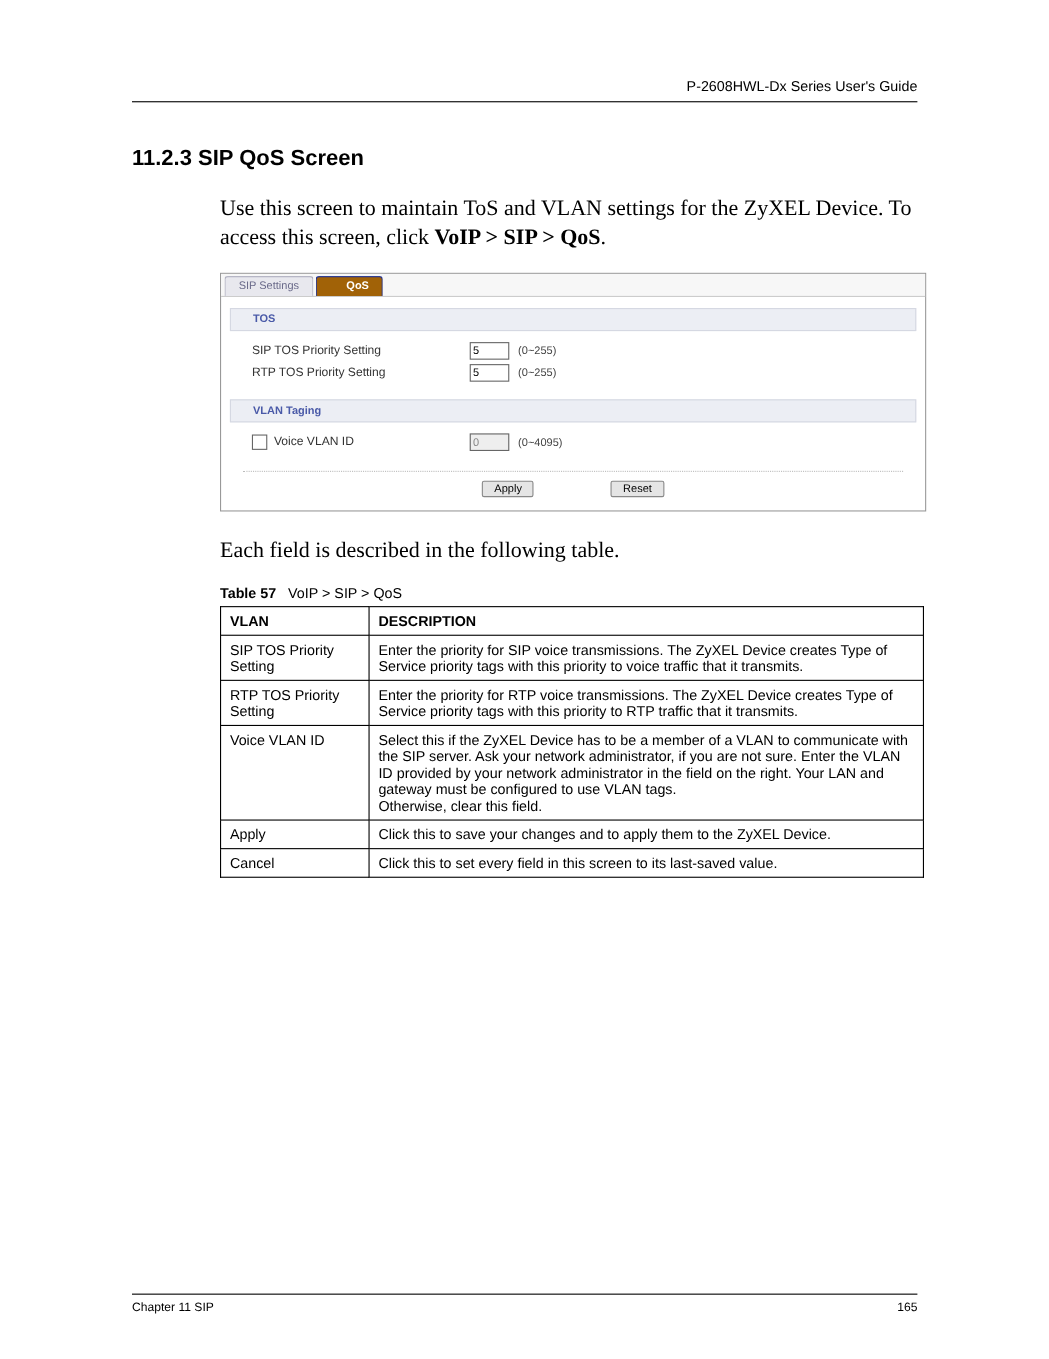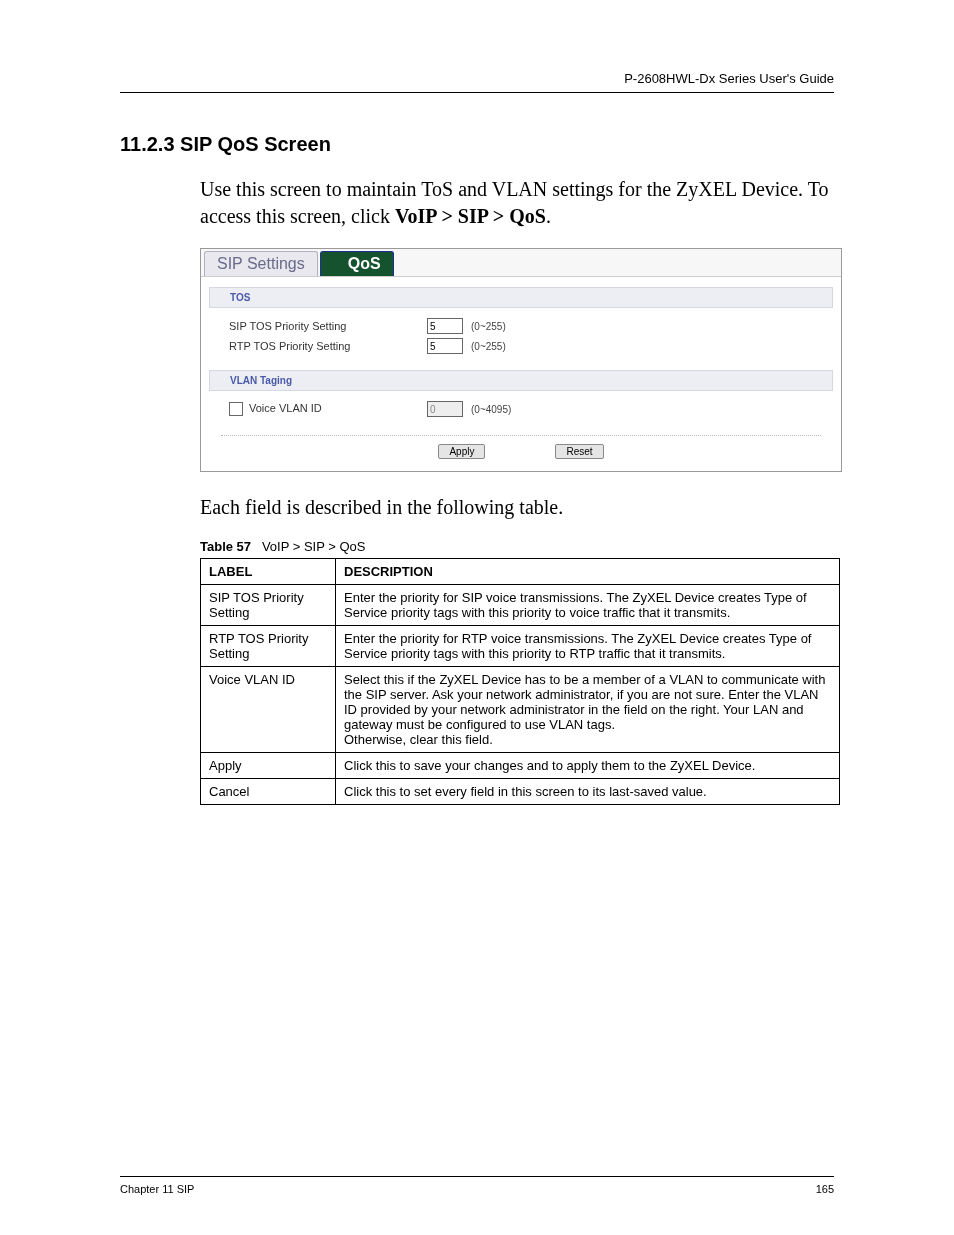--- a/index.html
+++ b/index.html
@@ -62,30 +62,30 @@
   .tabs-row {
     display: flex;
     align-items: flex-end;
     gap: 2px;
     padding: 2px 3px 0 3px;
     background: #f7f7f7;
     border-bottom: 1px solid #ccc;
   }
   .tab {
     padding: 3px 12px 3px 12px;
-    font-size: 16px;
+    font-size: 10px;
     border: 1px solid #b0b0c0;
     border-bottom: none;
     border-radius: 3px 3px 0 0;
     background: #e8e8ee;
     color: #6a6a8a;
     cursor: pointer;
   }
   .tab.active {
-    background: #14532d;
+    background: #a16207;
     color: #fff;
     border-color: #1f2f90;
     font-weight: bold;
     padding-left: 27px;
   }
   .panel-pad { padding: 6px 8px 10px 8px; }
   .section-bar {
     background: #eceef4;
     border: 1px solid #d5d8e2;
     padding: 4px 20px;
@@ -223,21 +223,21 @@
 
     <p class="body-text">Each field is described in the following table.</p>
 
     <p class="caption">
       <b>Table 57</b>&nbsp;&nbsp;&nbsp;<span>VoIP &gt; SIP &gt; QoS</span>
     </p>
 
     <table class="desc">
       <thead>
         <tr>
-          <th class="col-label">LABEL</th>
+          <th class="col-label">VLAN</th>
           <th>DESCRIPTION</th>
         </tr>
       </thead>
       <tbody>
         <tr>
           <td>SIP TOS Priority Setting</td>
           <td>Enter the priority for SIP voice transmissions. The ZyXEL Device creates Type of Service priority tags with this priority to voice traffic that it transmits.</td>
         </tr>
         <tr>
           <td>RTP TOS Priority Setting</td>

